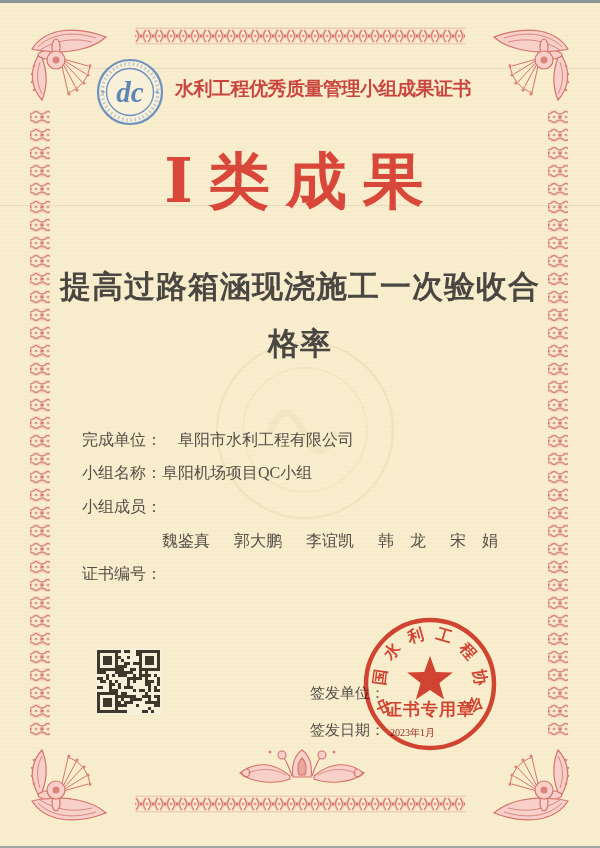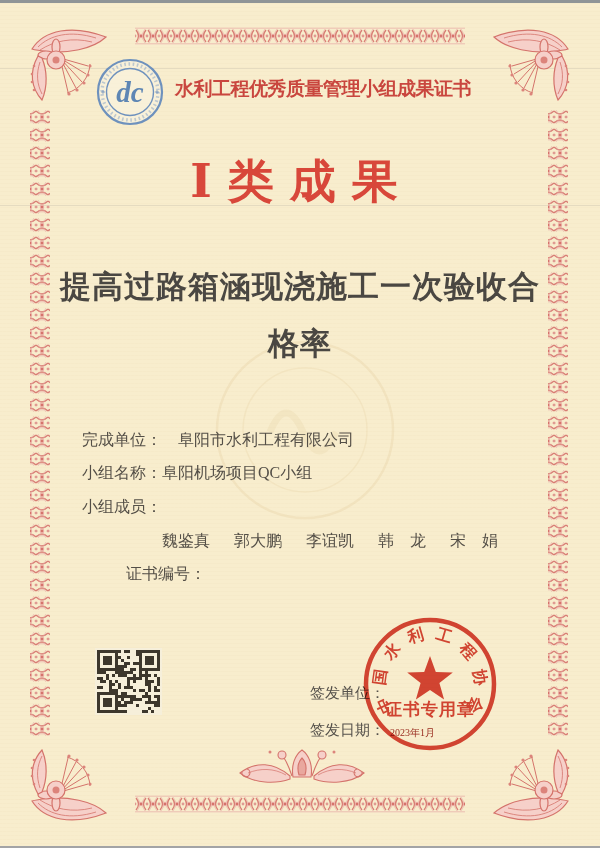--- a/index.html
+++ b/index.html
@@ -30,38 +30,38 @@
   .watermark{position:absolute;left:185px;top:320px;opacity:.55;pointer-events:none;}
 
   
   .logo{position:absolute;left:95px;top:57px;}
   .header-title{
     position:absolute;left:175px;top:76px;width:300px;
     font-size:19px;font-weight:bold;color:#c9463e;letter-spacing:-0.5px;white-space:nowrap;
   }
   .class-heading{
     position:absolute;left:0;top:156px;width:600px;text-align:center;
-    font-size:46px;line-height:52px;font-weight:bold;color:#d8473a;
+    font-size:61px;line-height:52px;font-weight:bold;color:#d8473a;
     letter-spacing:16px;padding-left:4px;box-sizing:border-box;
     font-family:"Liberation Serif","DejaVu Serif",serif;
   }
   .project-title{
     position:absolute;left:50px;top:258px;width:500px;text-align:center;
     font-size:31px;line-height:57px;font-weight:700;color:#4a4742;letter-spacing:1px;
     font-family:"Liberation Sans","DejaVu Sans",sans-serif;
   }
 
   
   .field-row{position:absolute;left:82px;display:flex;font-size:16px;color:#544f47;white-space:pre-wrap;}
   .field-row .label{width:80px;flex:0 0 auto;}
   .row-unit{top:430px;gap:16px;}
   .row-group{top:463px;}
   .row-members{top:497px;}
   .row-members2{position:absolute;left:162px;top:531px;font-size:16px;color:#544f47;white-space:pre-wrap;}
-  .row-certno{top:564px;margin-left:44px;}
+  .row-certno{top:564px;}
   .certno-value{font-family:"Liberation Serif","DejaVu Serif",serif;font-size:17px;letter-spacing:.5px;}
 
   
   .qr{position:absolute;left:95px;top:648px;}
   .issue-label{position:absolute;left:310px;font-size:15px;color:#54504a;}
   .issue-unit{top:684px;}
   .issue-date{top:721px;}
   .issue-date-value{
     position:absolute;left:390px;top:726px;font-size:10px;color:#9e2f26;
     mix-blend-mode:multiply;z-index:6;

